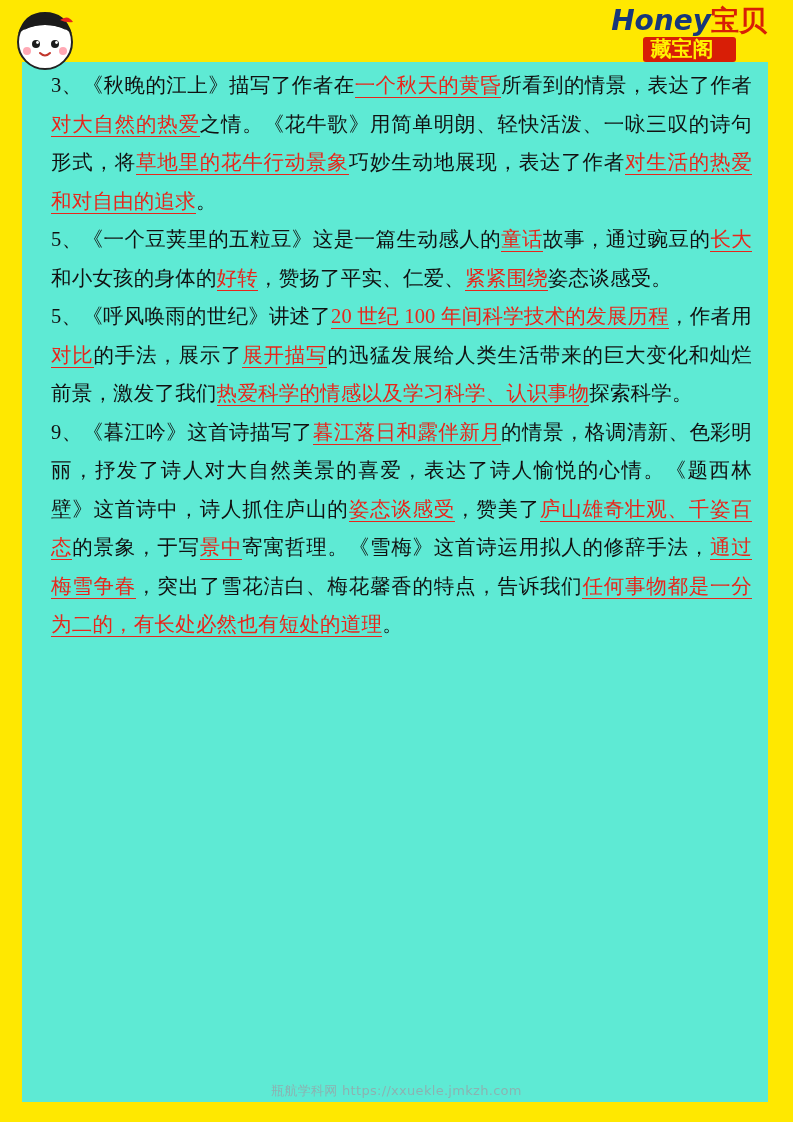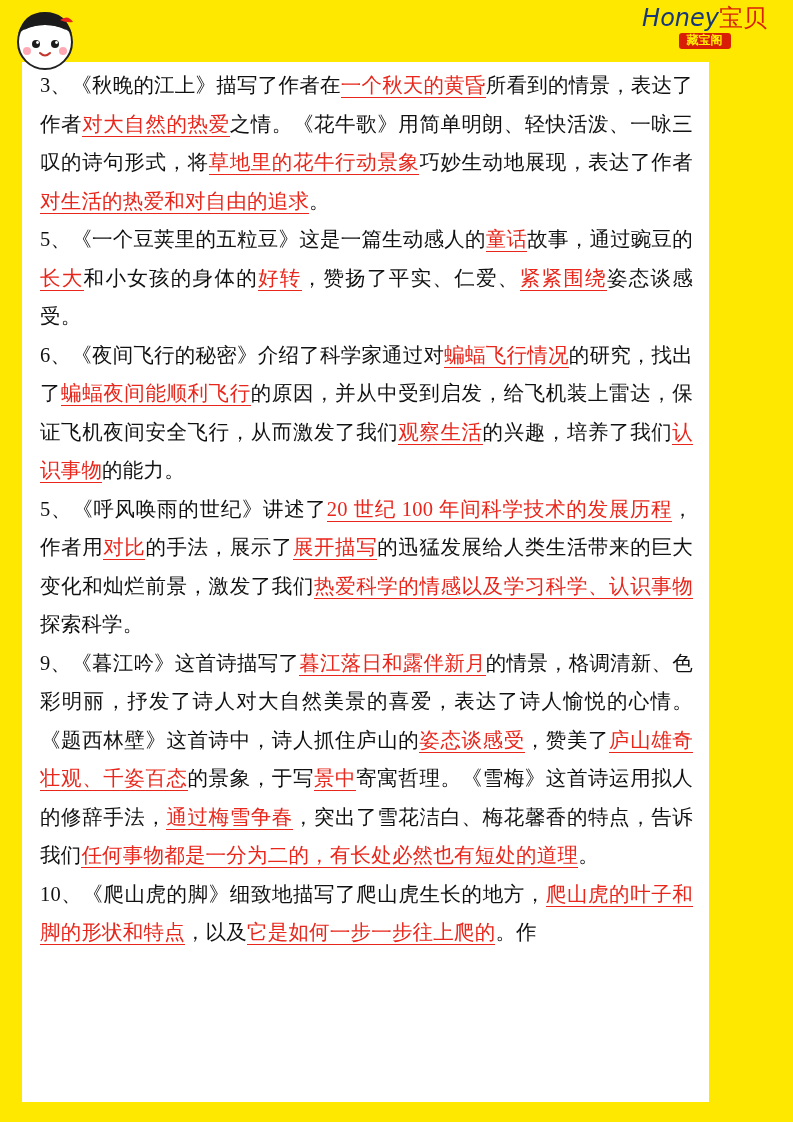--- a/index.html
+++ b/index.html
@@ -18,25 +18,25 @@
     position: absolute;
     left: 0; top: 0;
     width: 793px;
     height: 1122px;
     background: #ffe800;
   }
   .sheet {
     position: absolute;
     left: 22px;
     top: 62px;
-    width: 687px;
+    width: 746px;
     height: 1040px;
-    background: #ffffff;
+    background: #5eead4;
     box-sizing: border-box;
-    padding: 4px 16px 0 18px;
+    padding: 4px 16px 0 29px;
     overflow: hidden;
   }
   
   .mascot {
     position: absolute;
     left: 10px;
     top: 4px;
     width: 70px;
     height: 70px;
     z-index: 5;
@@ -44,35 +44,35 @@
   .brand {
     position: absolute;
     right: 26px;
     top: 6px;
     text-align: center;
     z-index: 5;
     line-height: 1.05;
   }
   .brand .b1 {
     font-family: "DejaVu Sans", sans-serif;
-    font-size: 24px;
-    font-weight: normal;
+    font-size: 28px;
+    font-weight: bold;
     color: #d81e06;
     letter-spacing: 0px;
   }
   .brand .b1 .en { color: #17377a; font-style: italic; }
   .brand .b2 {
     display: inline-block;
     margin-top: 2px;
     background: #d81e06;
     color: #fff100;
     font-family: "DejaVu Sans", sans-serif;
-    font-size: 12px;
+    font-size: 21px;
     font-weight: bold;
-    padding: 1px 8px 2px 8px;
+    padding: 1px 22px 2px 8px;
     border-radius: 3px;
   }
   .para {
     font-size: 20.5px;
     line-height: 38.5px;
     color: #111111;
     text-align: justify;
     margin: 0 0 0 0;
     text-indent: 0;
     letter-spacing: 0.2px;
@@ -125,20 +125,19 @@
     <div class="b1">
       <span class="en">Honey</span><span>宝贝</span>
     </div>
     <div><span class="b2">藏宝阁</span></div>
   </div>
 
   <div class="sheet">
     <div id="paras">
         <div class="para"><span>3、《秋晚的江上》描写了作者在</span><span class="u">一个秋天的黄昏</span><span>所看到的情景，表达了作者</span><span class="u">对大自然的热爱</span><span>之情。《花牛歌》用简单明朗、轻快活泼、一咏三叹的诗句形式，将</span><span class="u">草地里的花牛行动景象</span><span>巧妙生动地展现，表达了作者</span><span class="u">对生活的热爱和对自由的追求</span><span>。</span></div>
         <div class="para"><span>5、《一个豆荚里的五粒豆》这是一篇生动感人的</span><span class="u">童话</span><span>故事，通过豌豆的</span><span class="u">长大</span><span>和小女孩的身体的</span><span class="u">好转</span><span>，赞扬了平实、仁爱、</span><span class="u">紧紧围绕</span><span>姿态谈感受。</span></div>
-        <div class="para"><span>6、《夜间飞行的秘密》介绍了科学家通过对</span><span class="u">蝙蝠飞行情况</span><span>的研究，找出了</span><span class="u">蝙蝠夜间能顺利飞行</span><span>的原因，并从中受到启发，给飞机装上雷达，保证飞机夜间安全飞行，从而激发了我们</span><span class="u">观察生活</span><span>的兴趣，培养了我们</span><span class="u">认识事物</span><span>的能力。</span></div>
         <div class="para"><span>5、《呼风唤雨的世纪》讲述了</span><span class="u">20 世纪 100 年间科学技术的发展历程</span><span>，作者用</span><span class="u">对比</span><span>的手法，展示了</span><span class="u">展开描写</span><span>的迅猛发展给人类生活带来的巨大变化和灿烂前景，激发了我们</span><span class="u">热爱科学的情感以及学习科学、认识事物</span><span>探索科学。</span></div>
         <div class="para"><span>9、《暮江吟》这首诗描写了</span><span class="u">暮江落日和露伴新月</span><span>的情景，格调清新、色彩明丽，抒发了诗人对大自然美景的喜爱，表达了诗人愉悦的心情。《题西林壁》这首诗中，诗人抓住庐山的</span><span class="u">姿态谈感受</span><span>，赞美了</span><span class="u">庐山雄奇壮观、千姿百态</span><span>的景象，于写</span><span class="u">景中</span><span>寄寓哲理。《雪梅》这首诗运用拟人的修辞手法，</span><span class="u">通过梅雪争春</span><span>，突出了雪花洁白、梅花馨香的特点，告诉我们</span><span class="u">任何事物都是一分为二的，有长处必然也有短处的道理</span><span>。</span></div>
-        <div class="para"><span>10、《爬山虎的脚》细致地描写了爬山虎生长的地方，</span><span class="u">爬山虎的叶子和脚的形状和特点</span><span>，以及</span><span class="u">它是如何一步一步往上爬的</span><span>。作</span></div>
       </div>
   </div>
 
+  <div class="watermark">瓶航学科网 https://xxuekle.jmkzh.com</div>
 </div>
 
 </body></html>

